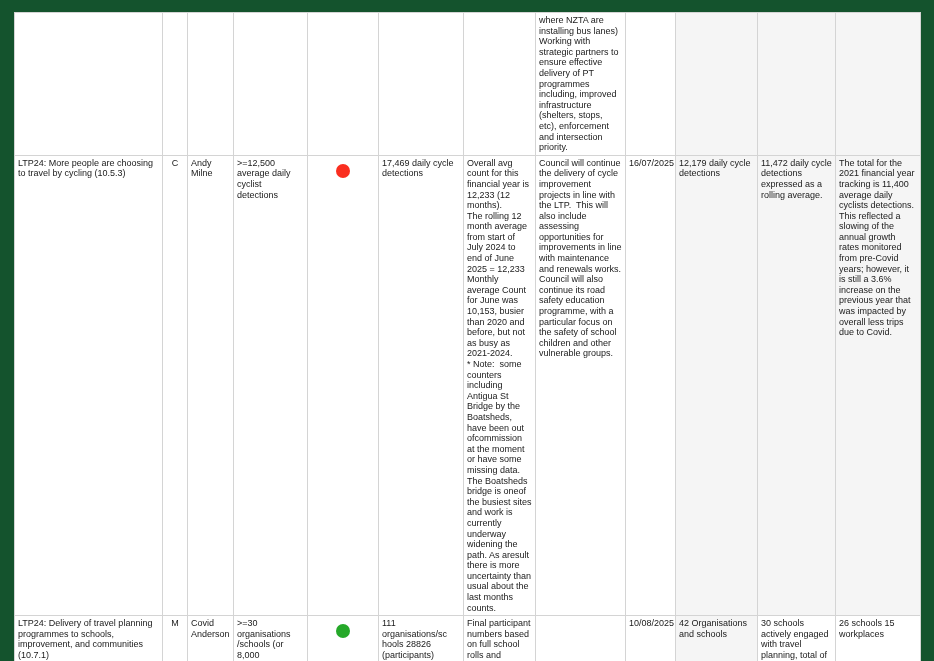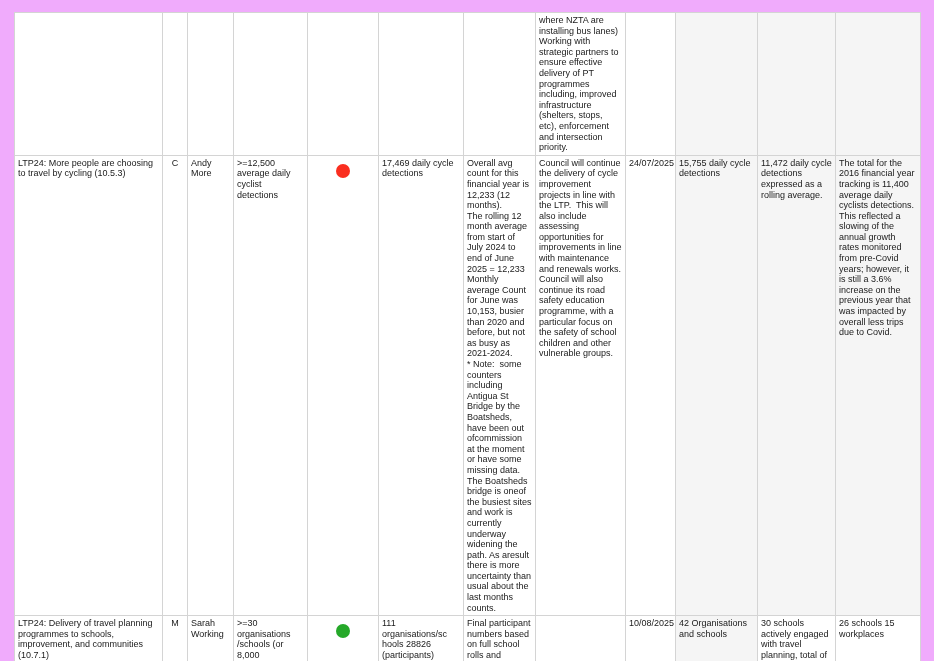--- a/index.html
+++ b/index.html
@@ -8,21 +8,21 @@
     background: #ffffff;
     width: 934px;
     height: 661px;
     font-family: "Liberation Sans", sans-serif;
     color: #1a1a1a;
   }
   .page {
     position: relative;
     width: 934px;
     height: 661px;
-    background: #f0abfc;
+    background: #14532d;
     overflow: hidden;
   }
   table.report-table {
     position: absolute;
     left: 14px;
     top: 12px;
     width: 906px;
     border-collapse: collapse;
     table-layout: fixed;
     background: #ffffff;
@@ -79,40 +79,40 @@
           <td><span>where NZTA are installing bus lanes)
 Working with strategic partners to ensure effective delivery of PT programmes including, improved infrastructure (shelters, stops, etc), enforcement and intersection priority.</span></td>
           <td></td>
           <td class="shaded"></td>
           <td class="shaded"></td>
           <td class="shaded"></td>
         </tr>
         <tr style="height: 384px;">
           <td><span>LTP24: More people are choosing to travel by cycling (10.5.3)</span></td>
           <td class="center"><span>C</span></td>
-          <td><span>Andy More</span></td>
+          <td><span>Andy Milne</span></td>
           <td><span>&gt;=12,500
 average daily
 cyclist detections</span></td>
           <td class="center"><span class="dot" style="background: rgb(250, 46, 31);"></span></td>
           <td><span>17,469 daily cycle detections</span></td>
           <td><span>Overall avg count for this financial year is 12,233 (12 months).
 The rolling 12 month average from start of July 2024 to end of June 2025 = 12,233
 Monthly average Count for June was 10,153, busier than 2020 and before, but not as busy as 2021-2024.
 * Note:  some counters including Antigua St Bridge by the Boatsheds, have been out ofcommission at the moment or have some missing data. The Boatsheds bridge is oneof the busiest sites and work is currently underway widening the path. As aresult there is more uncertainty than usual about the last months counts.</span></td>
           <td><span>Council will continue the delivery of cycle improvement projects in line with the LTP.  This will also include assessing opportunities for improvements in line with maintenance and renewals works. Council will also continue its road safety education programme, with a particular focus on the safety of school children and other vulnerable groups.</span></td>
-          <td class="nowrap"><span>24/07/2025</span></td>
-          <td class="shaded"><span>15,755 daily cycle detections</span></td>
+          <td class="nowrap"><span>16/07/2025</span></td>
+          <td class="shaded"><span>12,179 daily cycle detections</span></td>
           <td class="shaded"><span>11,472 daily cycle detections expressed as a rolling average.</span></td>
-          <td class="shaded"><span>The total for the 2016 financial year tracking is 11,400 average daily cyclists detections.  This reflected a slowing of the annual growth rates monitored from pre-Covid years; however, it is still a 3.6% increase on the previous year that was impacted by overall less trips due to Covid.</span></td>
+          <td class="shaded"><span>The total for the 2021 financial year tracking is 11,400 average daily cyclists detections.  This reflected a slowing of the annual growth rates monitored from pre-Covid years; however, it is still a 3.6% increase on the previous year that was impacted by overall less trips due to Covid.</span></td>
         </tr>
         <tr style="height: 94px;">
           <td><span>LTP24: Delivery of travel planning programmes to schools, improvement, and communities (10.7.1)</span></td>
           <td class="center"><span>M</span></td>
-          <td><span>Sarah Working</span></td>
+          <td><span>Covid Anderson</span></td>
           <td><span>&gt;=30
 organisations
 /schools (or
 8,000
 participants)</span></td>
           <td class="center"><span class="dot" style="background: rgb(37, 168, 41);"></span></td>
           <td><span>111
 organisations/sc
 hools 28826
 (participants)</span></td>

